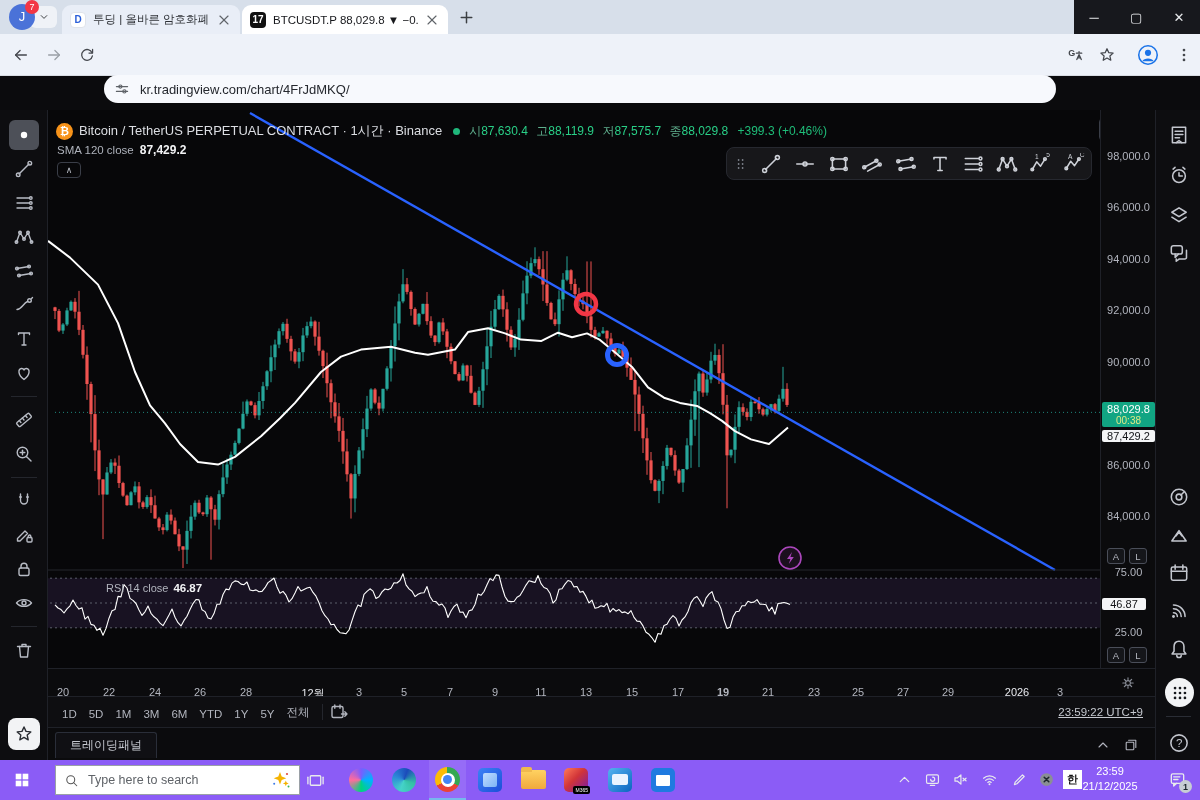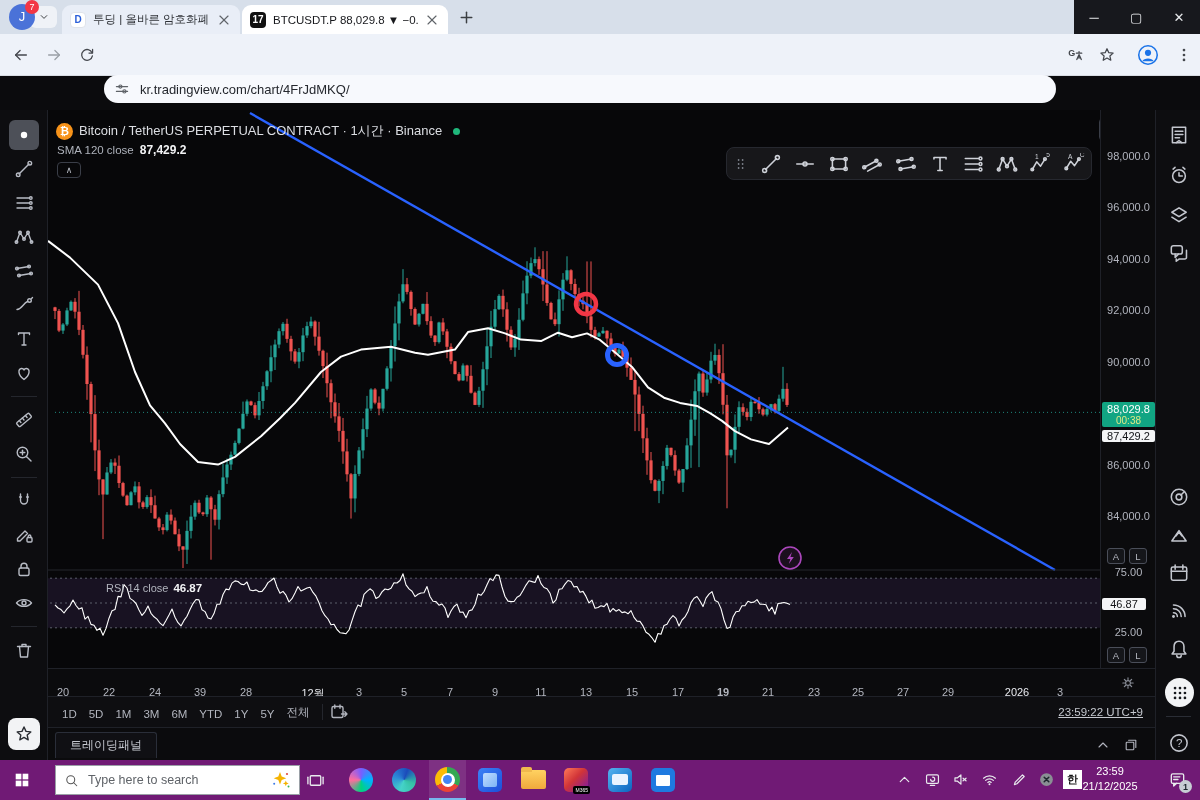--- a/index.html
+++ b/index.html
@@ -68,21 +68,21 @@
   #rsilegend b{color:#f2f3f5;margin-left:5px;font-size:11.5px;}
   #watermark{left:58px;top:636px;display:flex;align-items:center;color:rgba(255,255,255,.92);font-size:19px;font-weight:bold;letter-spacing:.2px;}
   #wmark{width:26px;height:26px;margin-right:8px;}
   
   #botbar{left:48px;top:696px;width:1107px;height:31px;background:#0e0e11;border-top:1px solid #1f2128;display:flex;align-items:center;color:#b2b5be;font-size:11.5px;}
   .rng{padding:3px 6px;flex:none;}
   #clock{position:absolute;right:12px;color:#c6c9d0;text-decoration:underline;}
   #panelbar{left:48px;top:727px;width:1107px;height:33px;background:#0b0b0d;border-top:1px solid #1f2128;}
   #paneltab{position:absolute;left:7px;top:4px;height:26px;border:1px solid #2a2e39;border-bottom:none;border-radius:3px 3px 0 0;display:flex;align-items:center;padding:0 14px;font-size:12px;color:#c6c9d0;background:#101014;}
   
-  #taskbar{left:0;top:760px;width:1200px;height:40px;background:#701a75;display:flex;align-items:center;}
+  #taskbar{left:0;top:760px;width:1200px;height:40px;background:#8b5cf6;display:flex;align-items:center;}
   #tsearch{position:absolute;left:55px;top:5px;width:245px;height:30px;background:#fff;border:1px solid #9aa0a6;display:flex;align-items:center;padding:0 8px;font-size:12.5px;color:#5f6368;}
   .tbic{width:24px;height:24px;border-radius:5px;flex:none;position:absolute;top:8px;}
   .trayic{width:17px;height:17px;color:#e8eaed;position:absolute;top:11px;}
   #traytime{position:absolute;left:1078px;top:4px;width:64px;color:#fff;font-size:11px;text-align:center;line-height:15px;}
   .chromewrap{position:absolute;left:429px;top:0;width:37px;height:40px;background:rgba(255,255,255,.10);border-bottom:2px solid #76b9ed;}
   .chrome{position:absolute;left:6px;top:7px;width:25px;height:25px;border-radius:50%;background:conic-gradient(from 120deg,#ea4335 0 33.3%,#fbbc05 0 66.6%,#34a853 0 100%);}
   .chrome::before{content:"";position:absolute;left:5.5px;top:5.5px;width:14px;height:14px;background:#fff;border-radius:50%;}
   .chrome::after{content:"";position:absolute;left:8px;top:8px;width:9px;height:9px;background:#4285f4;border-radius:50%;}
   .folder{position:absolute;left:521px;top:10px;width:25px;height:19px;background:linear-gradient(#ffd261,#f0a93c);border-radius:2px;}
   .folder::before{content:"";position:absolute;left:0;top:-3px;width:11px;height:5px;background:#f0b94e;border-radius:2px 2px 0 0;}
@@ -951,20 +951,27 @@
         <line x1="48" x2="1100" y1="570" y2="570" stroke="#24262d" stroke-width="1"></line>
         <circle cx="586" cy="304" r="10" fill="none" stroke="#f23645" stroke-width="4.5"></circle>
         <circle cx="617" cy="355" r="9.5" fill="none" stroke="#2962ff" stroke-width="5"></circle>
         <circle cx="790" cy="558" r="11" fill="rgba(171,71,188,.12)" stroke="#ab47bc" stroke-width="1.6"></circle>
         <path d="M792 552 l-5 7 h3.4 l-1.6 5 5-7 h-3.4 Z" fill="#ab47bc"></path>
       </svg>
     <div id="legend1" class="abs">
       <span class="btcic">₿</span>
       <span>Bitcoin / TetherUS PERPETUAL CONTRACT · 1시간 · Binance</span>
       <span class="mktdot"></span>
+      <span class="ohlc">
+        <span class="lab">시</span><b>87,630.4</b>
+        <span class="lab" style="margin-left:5px;">고</span><b>88,119.9</b>
+        <span class="lab" style="margin-left:5px;">저</span><b>87,575.7</b>
+        <span class="lab" style="margin-left:5px;">종</span><b>88,029.8</b>
+        <span style="margin-left:6px;">+399.3 (+0.46%)</span>
+      </span>
     </div>
     <div id="legend2" class="abs"><span>SMA 120 close</span><b>87,429.2</b></div>
     <div id="collapsebtn" class="abs">∧</div>
     <div id="usdtsel" class="abs">
         <span>USDT</span>
         <span style="width:10px;height:10px;">
           <svg viewBox="0 0 20 20" style="width:100%;height:100%;display:block">
             <g fill="none" stroke="currentColor" stroke-width="1.4" stroke-linecap="round" stroke-linejoin="round">
               <path d="M6 8 l4 4 4-4"></path>
             </g>
@@ -1127,21 +1134,21 @@
     <div class="ptick" style="top:516px;">25.00</div>
     <div class="albox" style="left:6px;top:537px;">A</div>
     <div class="albox" style="left:28px;top:537px;">L</div>
   </div>
 
   <div id="taxis" class="abs">
     <div id="tticks">
         <span class="ttick" style="left: 15px;">20</span>
         <span class="ttick" style="left: 61px;">22</span>
         <span class="ttick" style="left: 107px;">24</span>
-        <span class="ttick" style="left: 152px;">39</span>
+        <span class="ttick" style="left: 152px;">26</span>
         <span class="ttick" style="left: 198px;">28</span>
         <span class="ttick maj" style="left: 265px;">12월</span>
         <span class="ttick" style="left: 311px;">3</span>
         <span class="ttick" style="left: 356px;">5</span>
         <span class="ttick" style="left: 402px;">7</span>
         <span class="ttick" style="left: 447px;">9</span>
         <span class="ttick" style="left: 493px;">11</span>
         <span class="ttick" style="left: 538px;">13</span>
         <span class="ttick" style="left: 584px;">15</span>
         <span class="ttick" style="left: 630px;">17</span>

